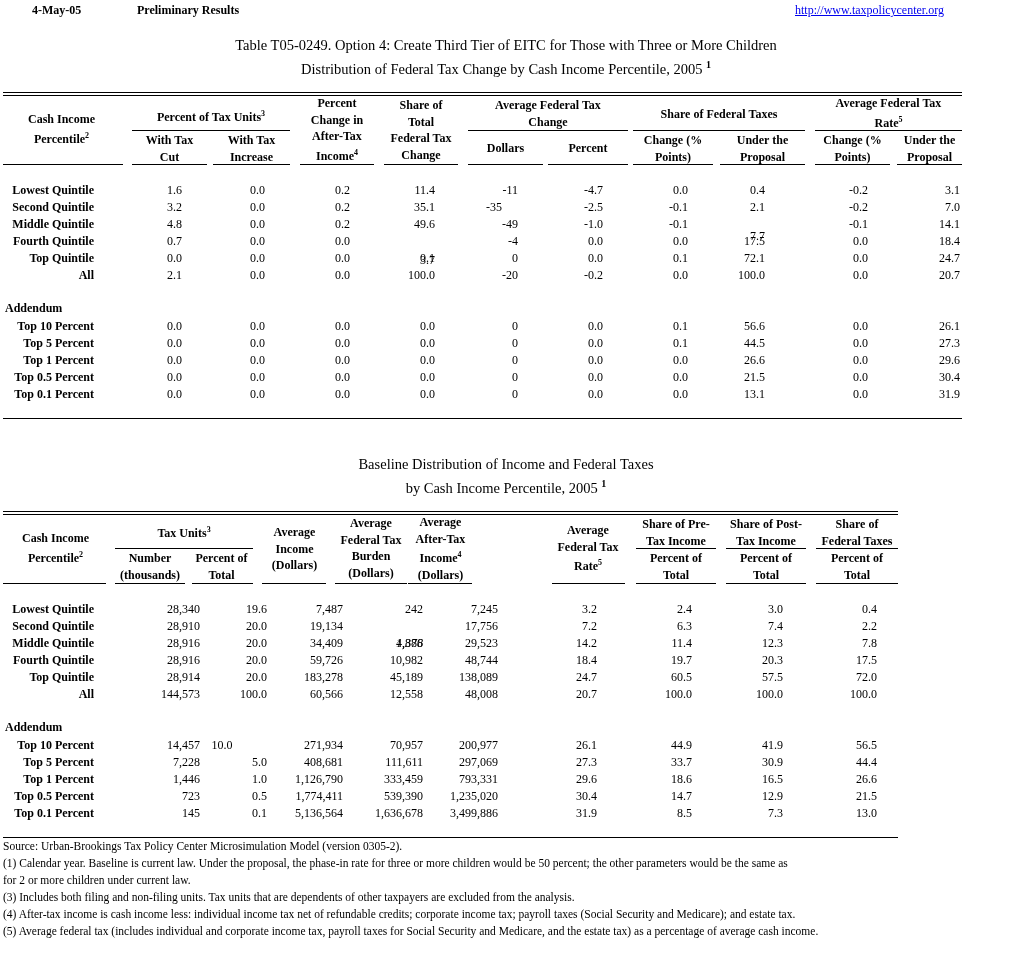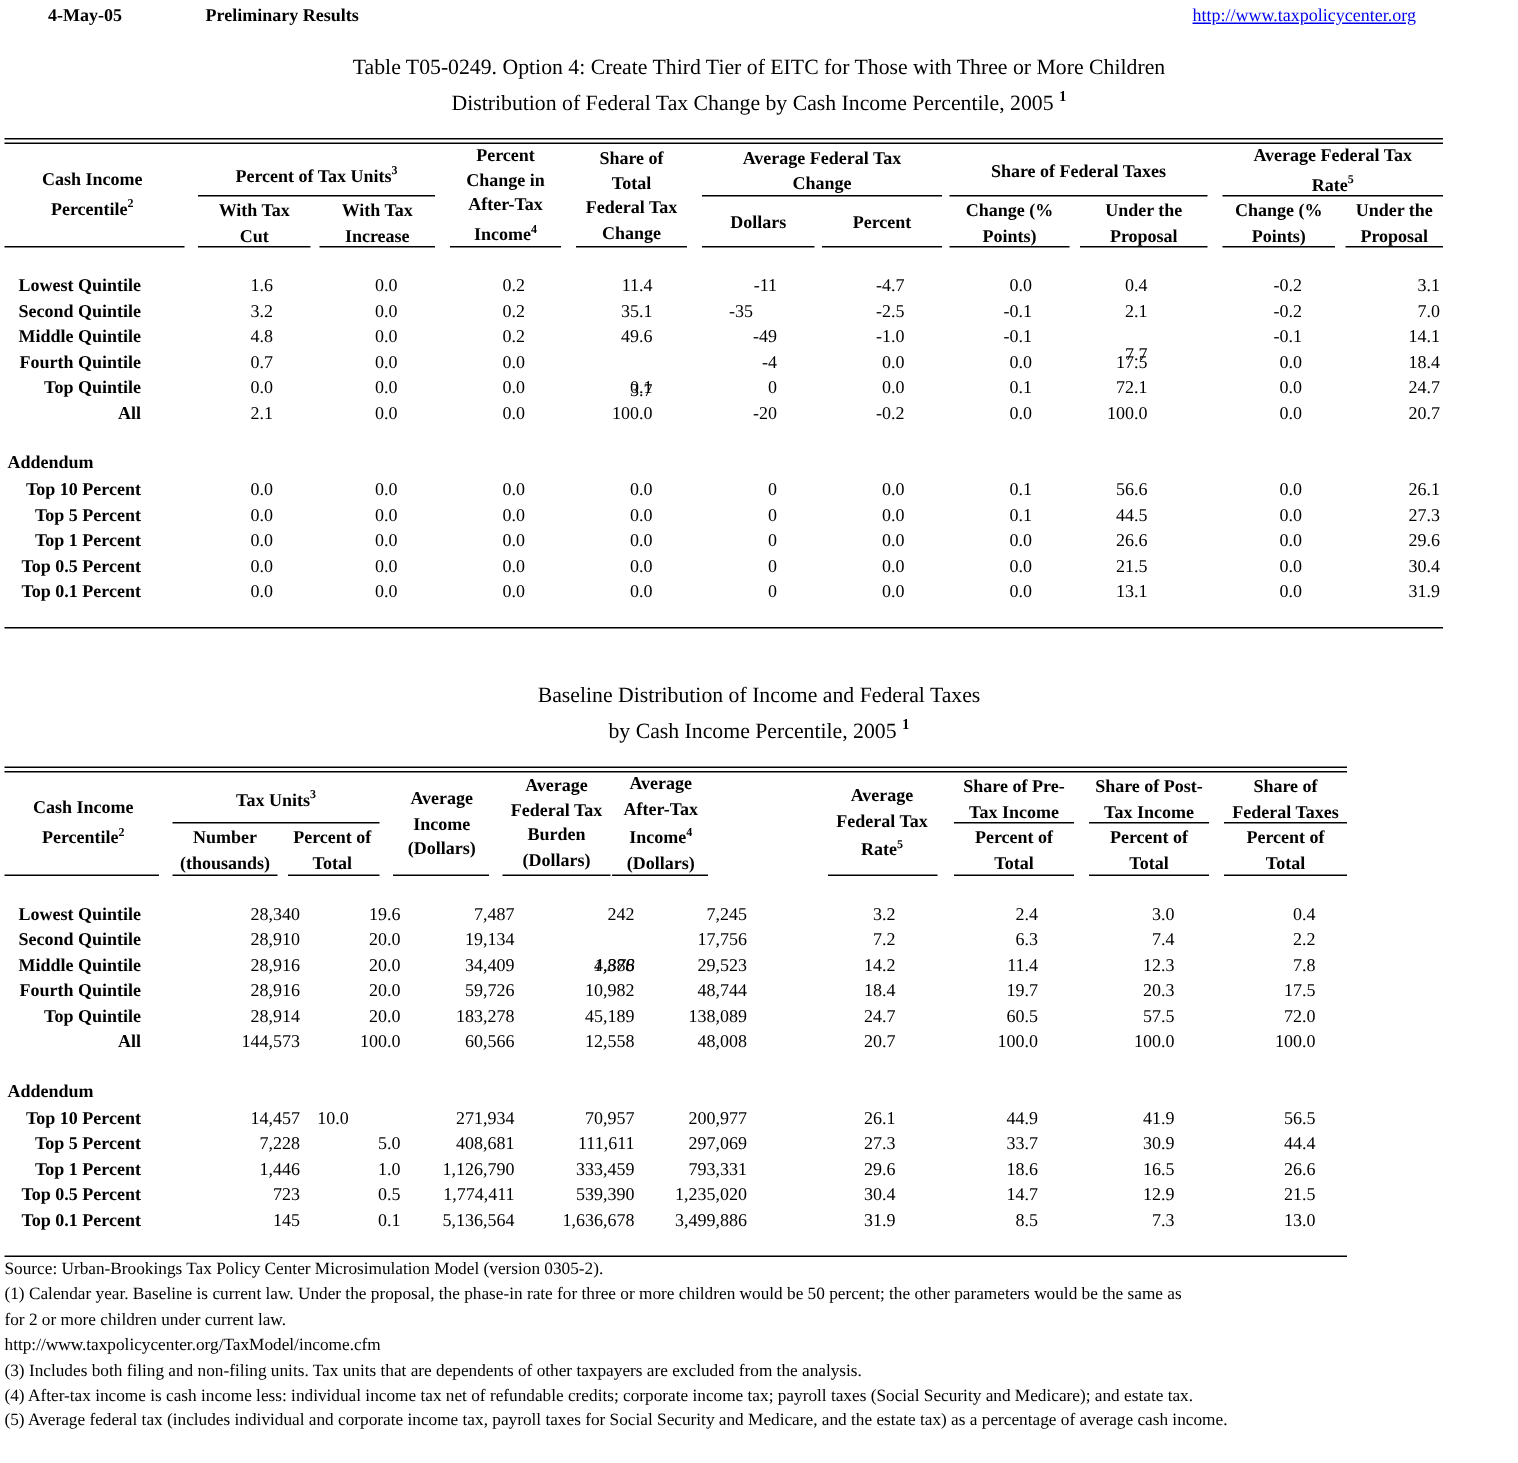--- a/index.html
+++ b/index.html
@@ -472,17 +472,16 @@
 
 <div class="abs title" style="top:455px;">
   <div>Baseline Distribution of Income and Federal Taxes</div>
   <div><span>by Cash Income Percentile, 2005</span> <sup>1</sup></div>
 </div>
 
 <div class="abs notes" id="notes">
     <div>Source: Urban-Brookings Tax Policy Center Microsimulation Model (version 0305-2).</div>
     <div>(1) Calendar year. Baseline is current law. Under the proposal, the phase-in rate for three or more children would be 50 percent; the other parameters would be the same as</div>
     <div>for 2 or more children under current law.</div>
-    <div>http://www.taxpolicycenter.org/TaxModel/income.cfm</div>
     <div>(3) Includes both filing and non-filing units.  Tax units that are dependents of other taxpayers are excluded from the analysis.</div>
     <div>(4) After-tax income is cash income less: individual income tax net of refundable credits; corporate income tax; payroll taxes (Social Security and Medicare); and estate tax.</div>
     <div>(5) Average federal tax (includes individual and corporate income tax, payroll taxes for Social Security and Medicare, and the estate tax) as a percentage of average cash income.</div>
   </div>
 
 </body></html>

